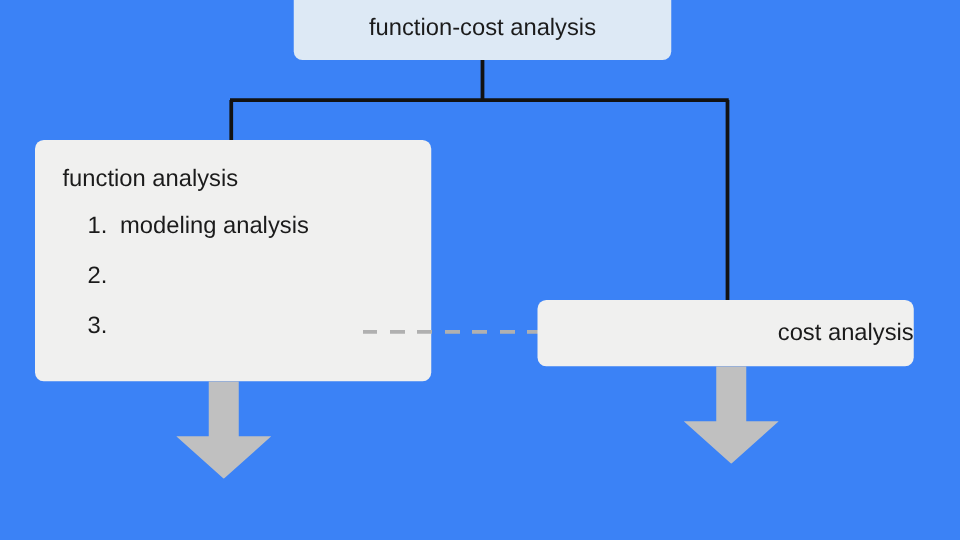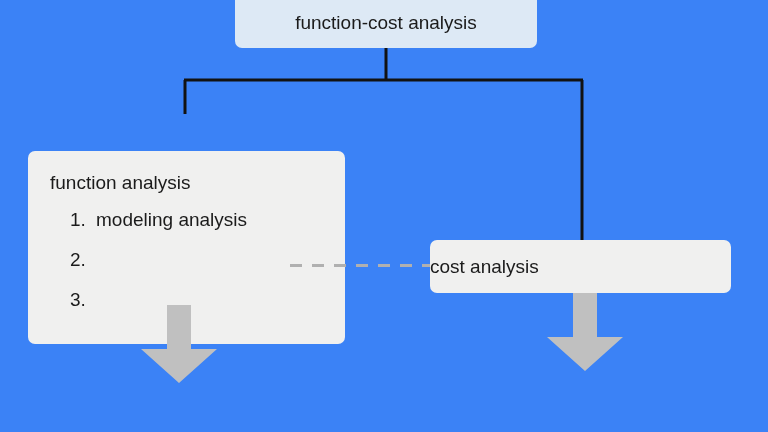--- a/index.html
+++ b/index.html
@@ -52,21 +52,20 @@
   #box-function {
     left: 28px;
     top: 112px;
     width: 317px;
     height: 193px;
     background: #f0f0ef;
     flex-direction: column;
     align-items: flex-start;
     justify-content: flex-start;
     padding: 22px 0 0 22px;
-    margin-top: 39px;
   }
   #box-function .box-title {
     font-size: 19px;
     line-height: 1;
     margin-bottom: 18px;
   }
   .step-list {
     list-style: none;
     margin: 0;
     padding: 0 0 0 20px;
@@ -85,21 +84,21 @@
   }
   .step-label { }
 
   
   #box-cost {
     left: 430px;
     top: 240px;
     width: 301px;
     height: 53px;
     background: #f0f0ef;
-    justify-content: flex-start;
+    justify-content: flex-end;
     font-size: 19px;
   }
 
   
   #dashed-link {
     position: absolute;
     left: 290px;
     top: 264px;
     width: 142px;
     height: 3px;

